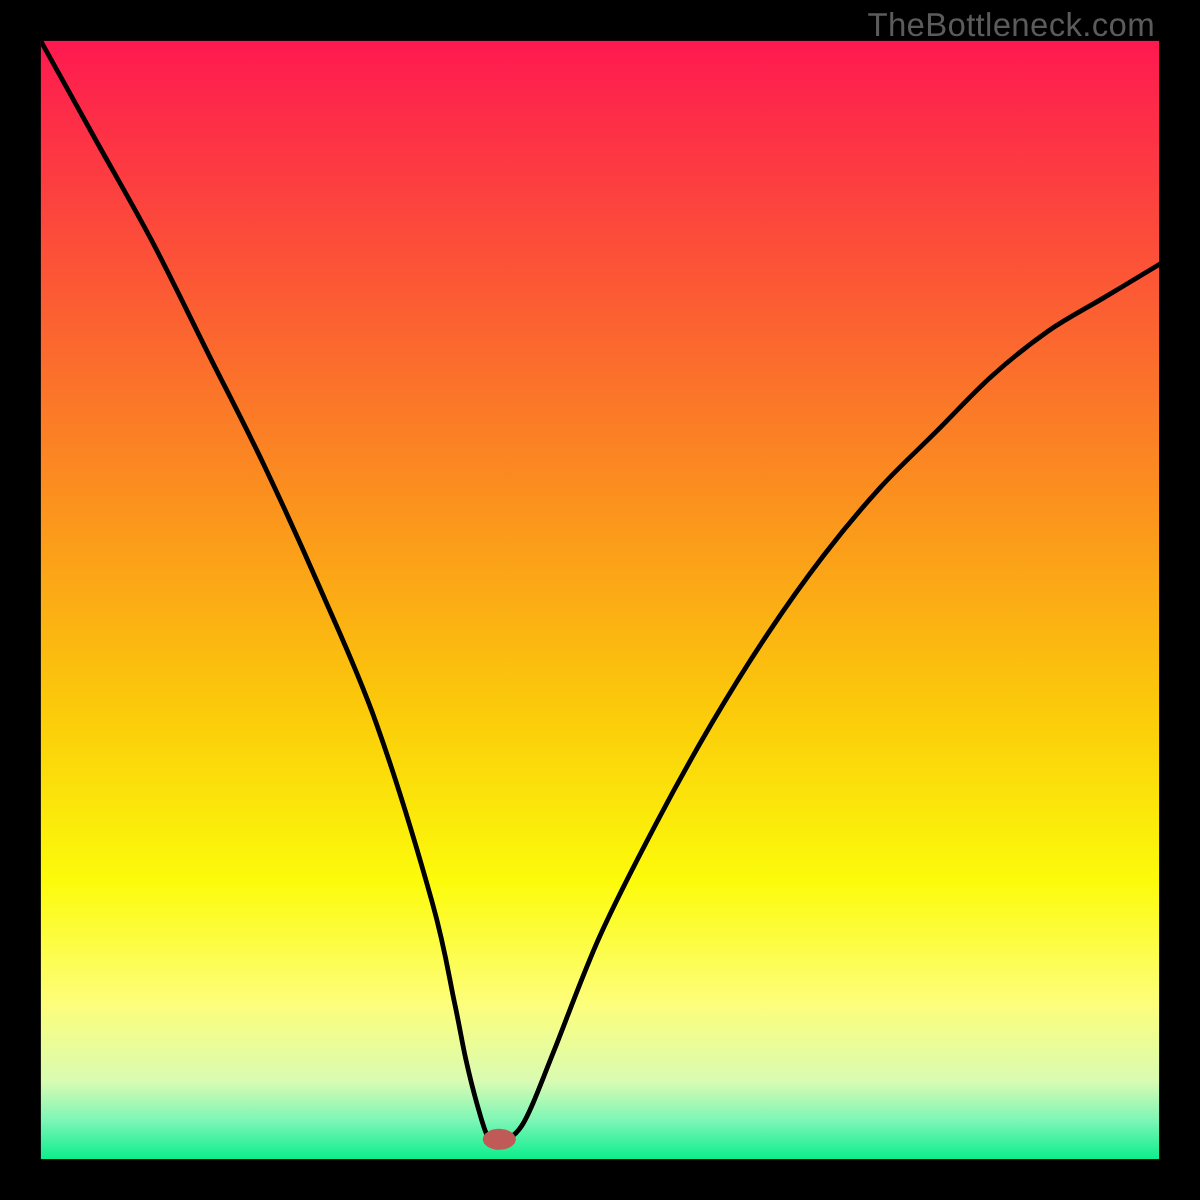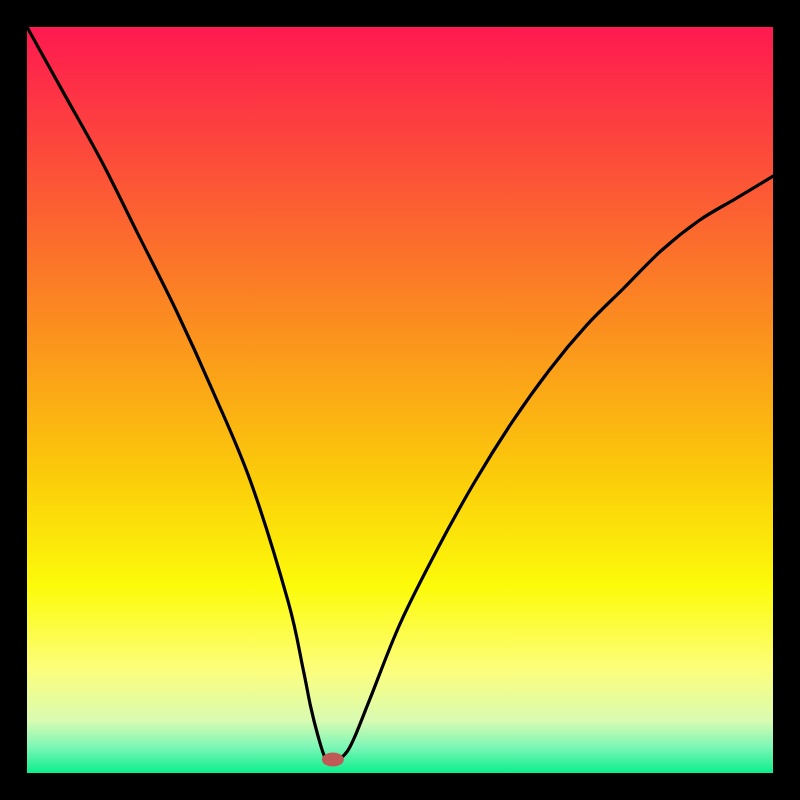--- a/index.html
+++ b/index.html
@@ -38,20 +38,21 @@
     font-family: Arial, Helvetica, sans-serif;
   }
   svg {
     display: block;
   }
 </style>
 </head>
 <body>
 
 <div class="frame">
+  <div class="watermark">TheBottleneck.com</div>
 
   <div class="plot-area">
     <svg id="chart-svg" width="746" height="746" viewBox="0 0 746 746" preserveAspectRatio="none">
       <defs>
         <linearGradient id="bg-grad" x1="0" y1="0" x2="0" y2="1">
             <stop offset="0%" stop-color="#fe1950"></stop>
             <stop offset="20%" stop-color="#fc5337"></stop>
             <stop offset="40%" stop-color="#fb8e1f"></stop>
             <stop offset="60%" stop-color="#fbcb0a"></stop>
             <stop offset="75%" stop-color="#fcfb0a"></stop>

